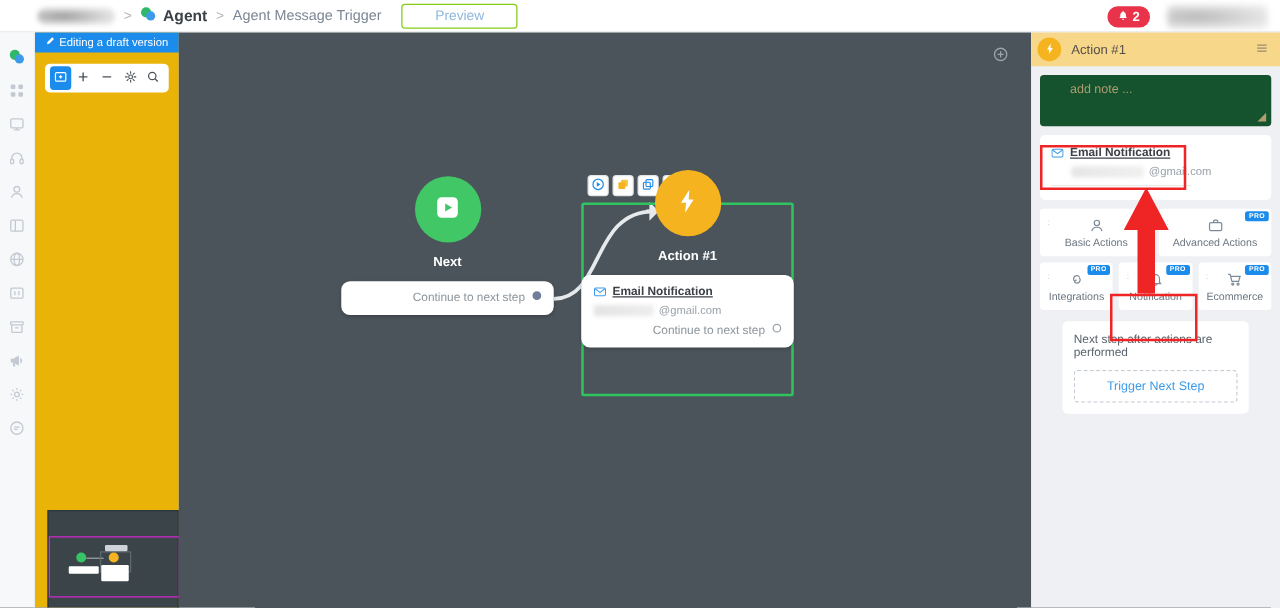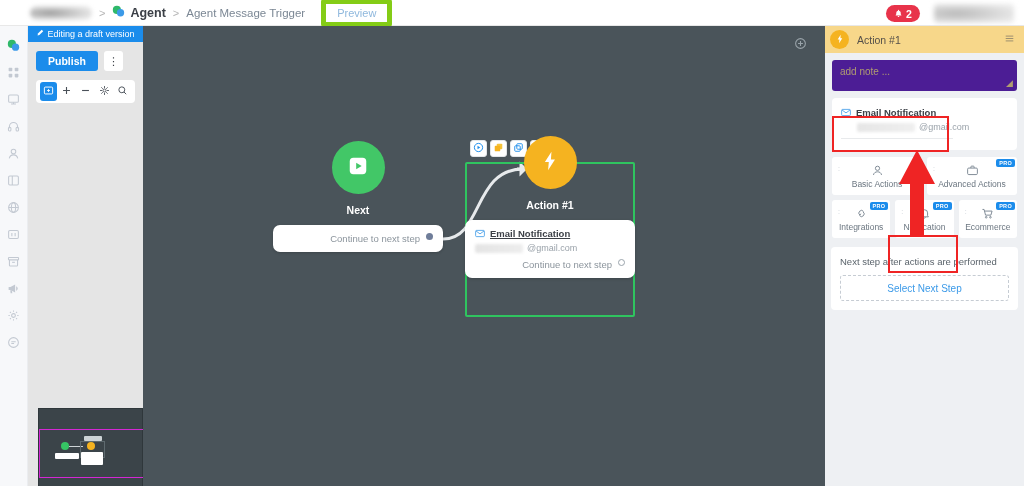--- a/index.html
+++ b/index.html
@@ -21,22 +21,22 @@
   .blur-pill {
     width: 62px; height: 14px; border-radius: 7px;
     background: radial-gradient(ellipse at 32% 50%, #9a9a9a 0%, #c4c4c4 38%, #e2e2e2 68%, #eee 100%);
     filter: blur(2.2px); margin-left: 22px;
   }
   .crumb-sep { color: #b5b5b5; margin: 0 7px; font-size: 11px; }
   .crumb-omni { display: flex; align-items: center; gap: 5px; }
   .omni-label { font-weight: bold; font-size: 12.5px; color: #3c4047; }
   .crumb-trigger { color: #7b8794; font-size: 11.5px; }
   .preview-btn {
-    margin-left: 16px; border: 5px solid #84cc16; color: #8fb8dd;
-    border-radius: 3px; padding: 3px 11px; font-size: 11px; background: #fff;
+    margin-left: 16px; border: 1px solid #84cc16; color: #8fb8dd;
+    border-radius: 3px; padding: 3px 26px; font-size: 11px; background: #fff;
   }
   .bell-badge {
     position: absolute; left: 886px; top: 5px;
     background: #e8334a; color: #fff; border-radius: 9px;
     height: 17px; display: flex; align-items: center; gap: 3px;
     padding: 0 8px; font-size: 10.5px; font-weight: bold;
   }
   .avatar-blur {
     position: absolute; left: 934px; top: 4px;
     width: 80px; height: 19px; border-radius: 4px;
@@ -52,21 +52,21 @@
   }
   .rail-item {
     width: 28px; height: 27px; display: flex; align-items: center; justify-content: center;
     color: #c3c9d2;
   }
   .rail-item svg { width: 13px; height: 13px; display: block; }
 
   
   #leftpanel {
     position: absolute; left: 28px; top: 26px; width: 115px; height: 460px;
-    background: #e5e5e5;
+    background: #eab308;
   }
   .draft-banner {
     height: 16px; background: #1b8ceb; color: #fff; font-size: 9px;
     display: flex; align-items: center; justify-content: center; gap: 3px;
   }
   .draft-banner svg { width: 8px; height: 8px; }
   .publish-row { display: flex; gap: 6px; padding: 9px 8px 0 8px; }
   .publish-btn {
     background: #1b8ceb; color: #fff; border: none; border-radius: 3px;
     height: 20px; width: 62px; font-size: 10.5px; font-weight: bold;
@@ -177,27 +177,27 @@
     padding-left: 5px; gap: 8px;
   }
   .rp-bolt {
     width: 19px; height: 19px; border-radius: 50%; background: #f5b320;
     display: flex; align-items: center; justify-content: center;
   }
   .rp-bolt svg { width: 10px; height: 10px; }
   .rp-title { font-size: 10.5px; color: #55504a; font-weight: normal; }
   .rp-menu { margin-left: auto; margin-right: 9px; color: #9a8c6e; font-size: 11px; }
   .note-box {
-    margin: 7px; background: #4c1d95; border-radius: 3px; height: 31px;
-    display: flex; align-items: flex-start; padding: 6px 8px;
+    margin: 7px; background: #14532d; border-radius: 3px; height: 41px;
+    display: flex; align-items: flex-start; padding: 6px 24px;
     color: #b09d70; font-size: 10px; position: relative;
   }
   .note-resize { position: absolute; right: 4px; bottom: 3px; font-size: 9px; color: #b09d70; }
 
-  .white-card { background: #fff; border-radius: 4px; margin: 6px; padding: 9px; }
+  .white-card { background: #fff; border-radius: 4px; margin: 25px; padding: 9px; }
   #email-card { margin: 5px 7px 0 7px; padding: 9px 9px 11px 9px; min-height: 44px; }
   .rp-email-blur {
     width: 58px; height: 9px; border-radius: 2px;
     background: linear-gradient(90deg,#e6e6e6,#efefef); filter: blur(1.6px);
   }
   .rp-underline { height: 1px; background: #e8eaec; margin-top: 4px; width: 112px; }
 
   #email-highlight {
     position: absolute; left: 832px; top: 116px; width: 117px; height: 36px;
     border: 2.5px solid #ef2424; pointer-events: none;
@@ -369,24 +369,20 @@
 <div id="leftpanel">
   <div class="draft-banner">
     <span>
       <svg viewBox="0 0 16 16" fill="#fff">
           <path d="M11.5 1.6l2.9 2.9-7.6 7.6-3.6.7.7-3.6z"></path>
         </svg>
     </span>
     <span>Editing a draft version</span>
   </div>
 
-  <div class="publish-row">
-    <button class="publish-btn">Publish</button>
-    <button class="kebab-btn">⋮</button>
-  </div>
 
   <div class="tool-strip">
     <div class="tool-btn active">
       <span>
         <svg viewBox="0 0 16 16" fill="none" stroke="currentColor" stroke-width="1.4">
             <rect x="2" y="3" width="12" height="10" rx="1.5"></rect>
             <path d="M8 6v4M6 8h4"></path>
           </svg>
       </span>
     </div>
@@ -631,21 +627,21 @@
               <circle cx="11.6" cy="12.6" r="1"></circle>
             </svg>
         </span>
         <span class="tile-label">Ecommerce</span>
       </div>
     </div>
   </div>
 
   <div class="white-card" style="margin-top:9px;">
     <div class="nextstep-label">Next step after actions are performed</div>
-    <div class="select-next">Select Next Step</div>
+    <div class="select-next">Trigger Next Step</div>
   </div>
 </div>
 
 <div id="email-highlight"></div>
 <div id="notif-highlight"></div>
 <svg id="red-arrow" viewBox="0 0 44 85">
   <path d="M22 0 L40 34 L29 34 L29 85 L15 85 L15 34 L4 34 Z" fill="#ef2424"></path>
 </svg>
 
 </body></html>

